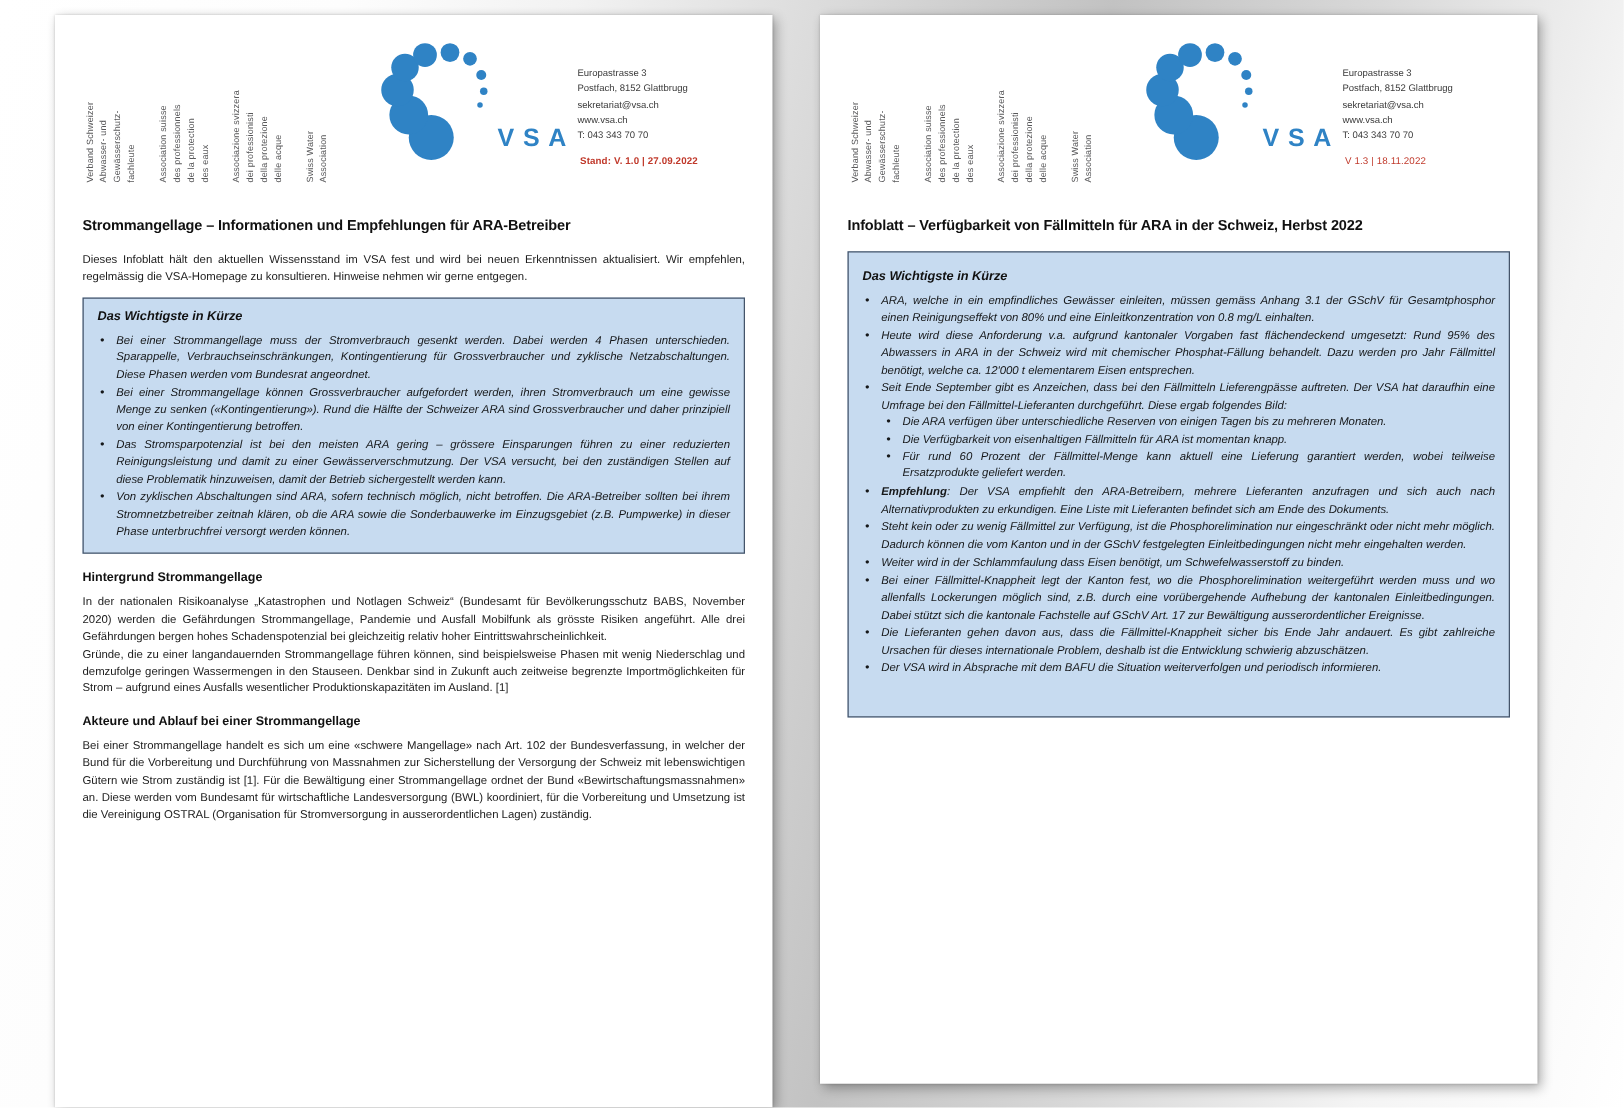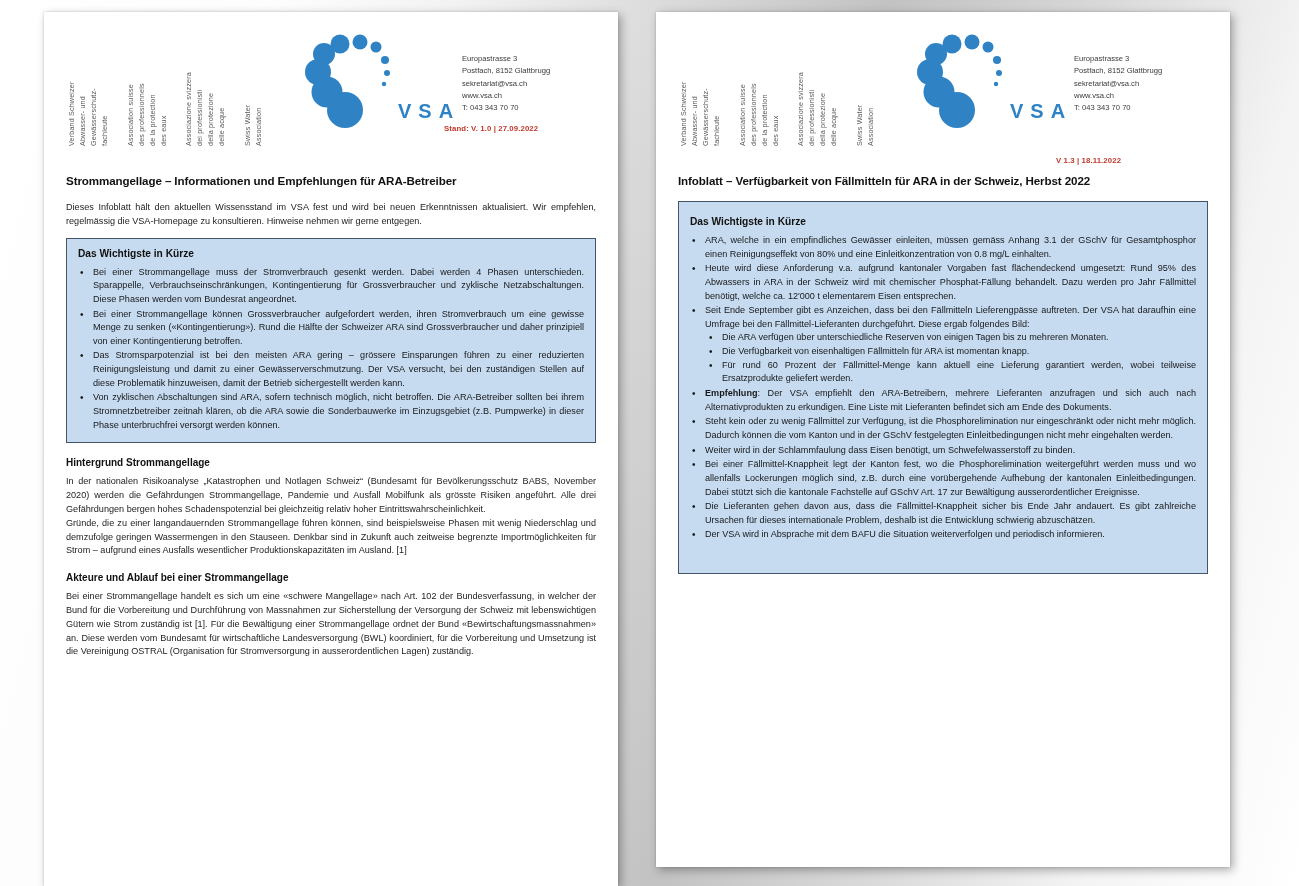--- a/index.html
+++ b/index.html
@@ -63,27 +63,27 @@
 
   .contact {
     position: absolute;
     left: 418px; top: 41px;
     font-size: 7.6px;
     line-height: 1.62;
     color: #3a3a3a;
   }
   .version-stamp {
     position: absolute;
-    left: 400px; top: 112px;
+    left: 420px; top: 112px;
     font-size: 7.8px;
     font-weight: bold;
     color: #c0392b;
     letter-spacing: 0.1px;
   }
-  .version-stamp.plain { font-weight: bold; color: #c0392b; margin-top: 32px; }
+  .version-stamp.plain { font-weight: normal; color: #c0392b; }
 
   
   .doc-body {
     padding: 0 22px;
     color: #1a1a1a;
   }
   .doc-title {
     font-size: 11.6px;
     font-weight: bold;
     margin: 14px 0 14px 0;
@@ -103,20 +103,21 @@
     margin: 14px 0 7px 0;
     color: #111;
   }
 
   
   .kurz-box {
     background: #c7dbf0;
     border: 1.1px solid #44546a;
     padding: 9px 11px 9px 11px;
     margin: 4px 0 4px 0;
+    font-style: italic;
   }
   .kurz-box.tall { padding: 14px 11px 30px 11px; }
   .kurz-title {
     font-size: 10.2px;
     font-weight: bold;
     margin: 0 0 7px 0;
     color: #111;
   }
   ul.b-list {
     margin: 0; padding: 0;

